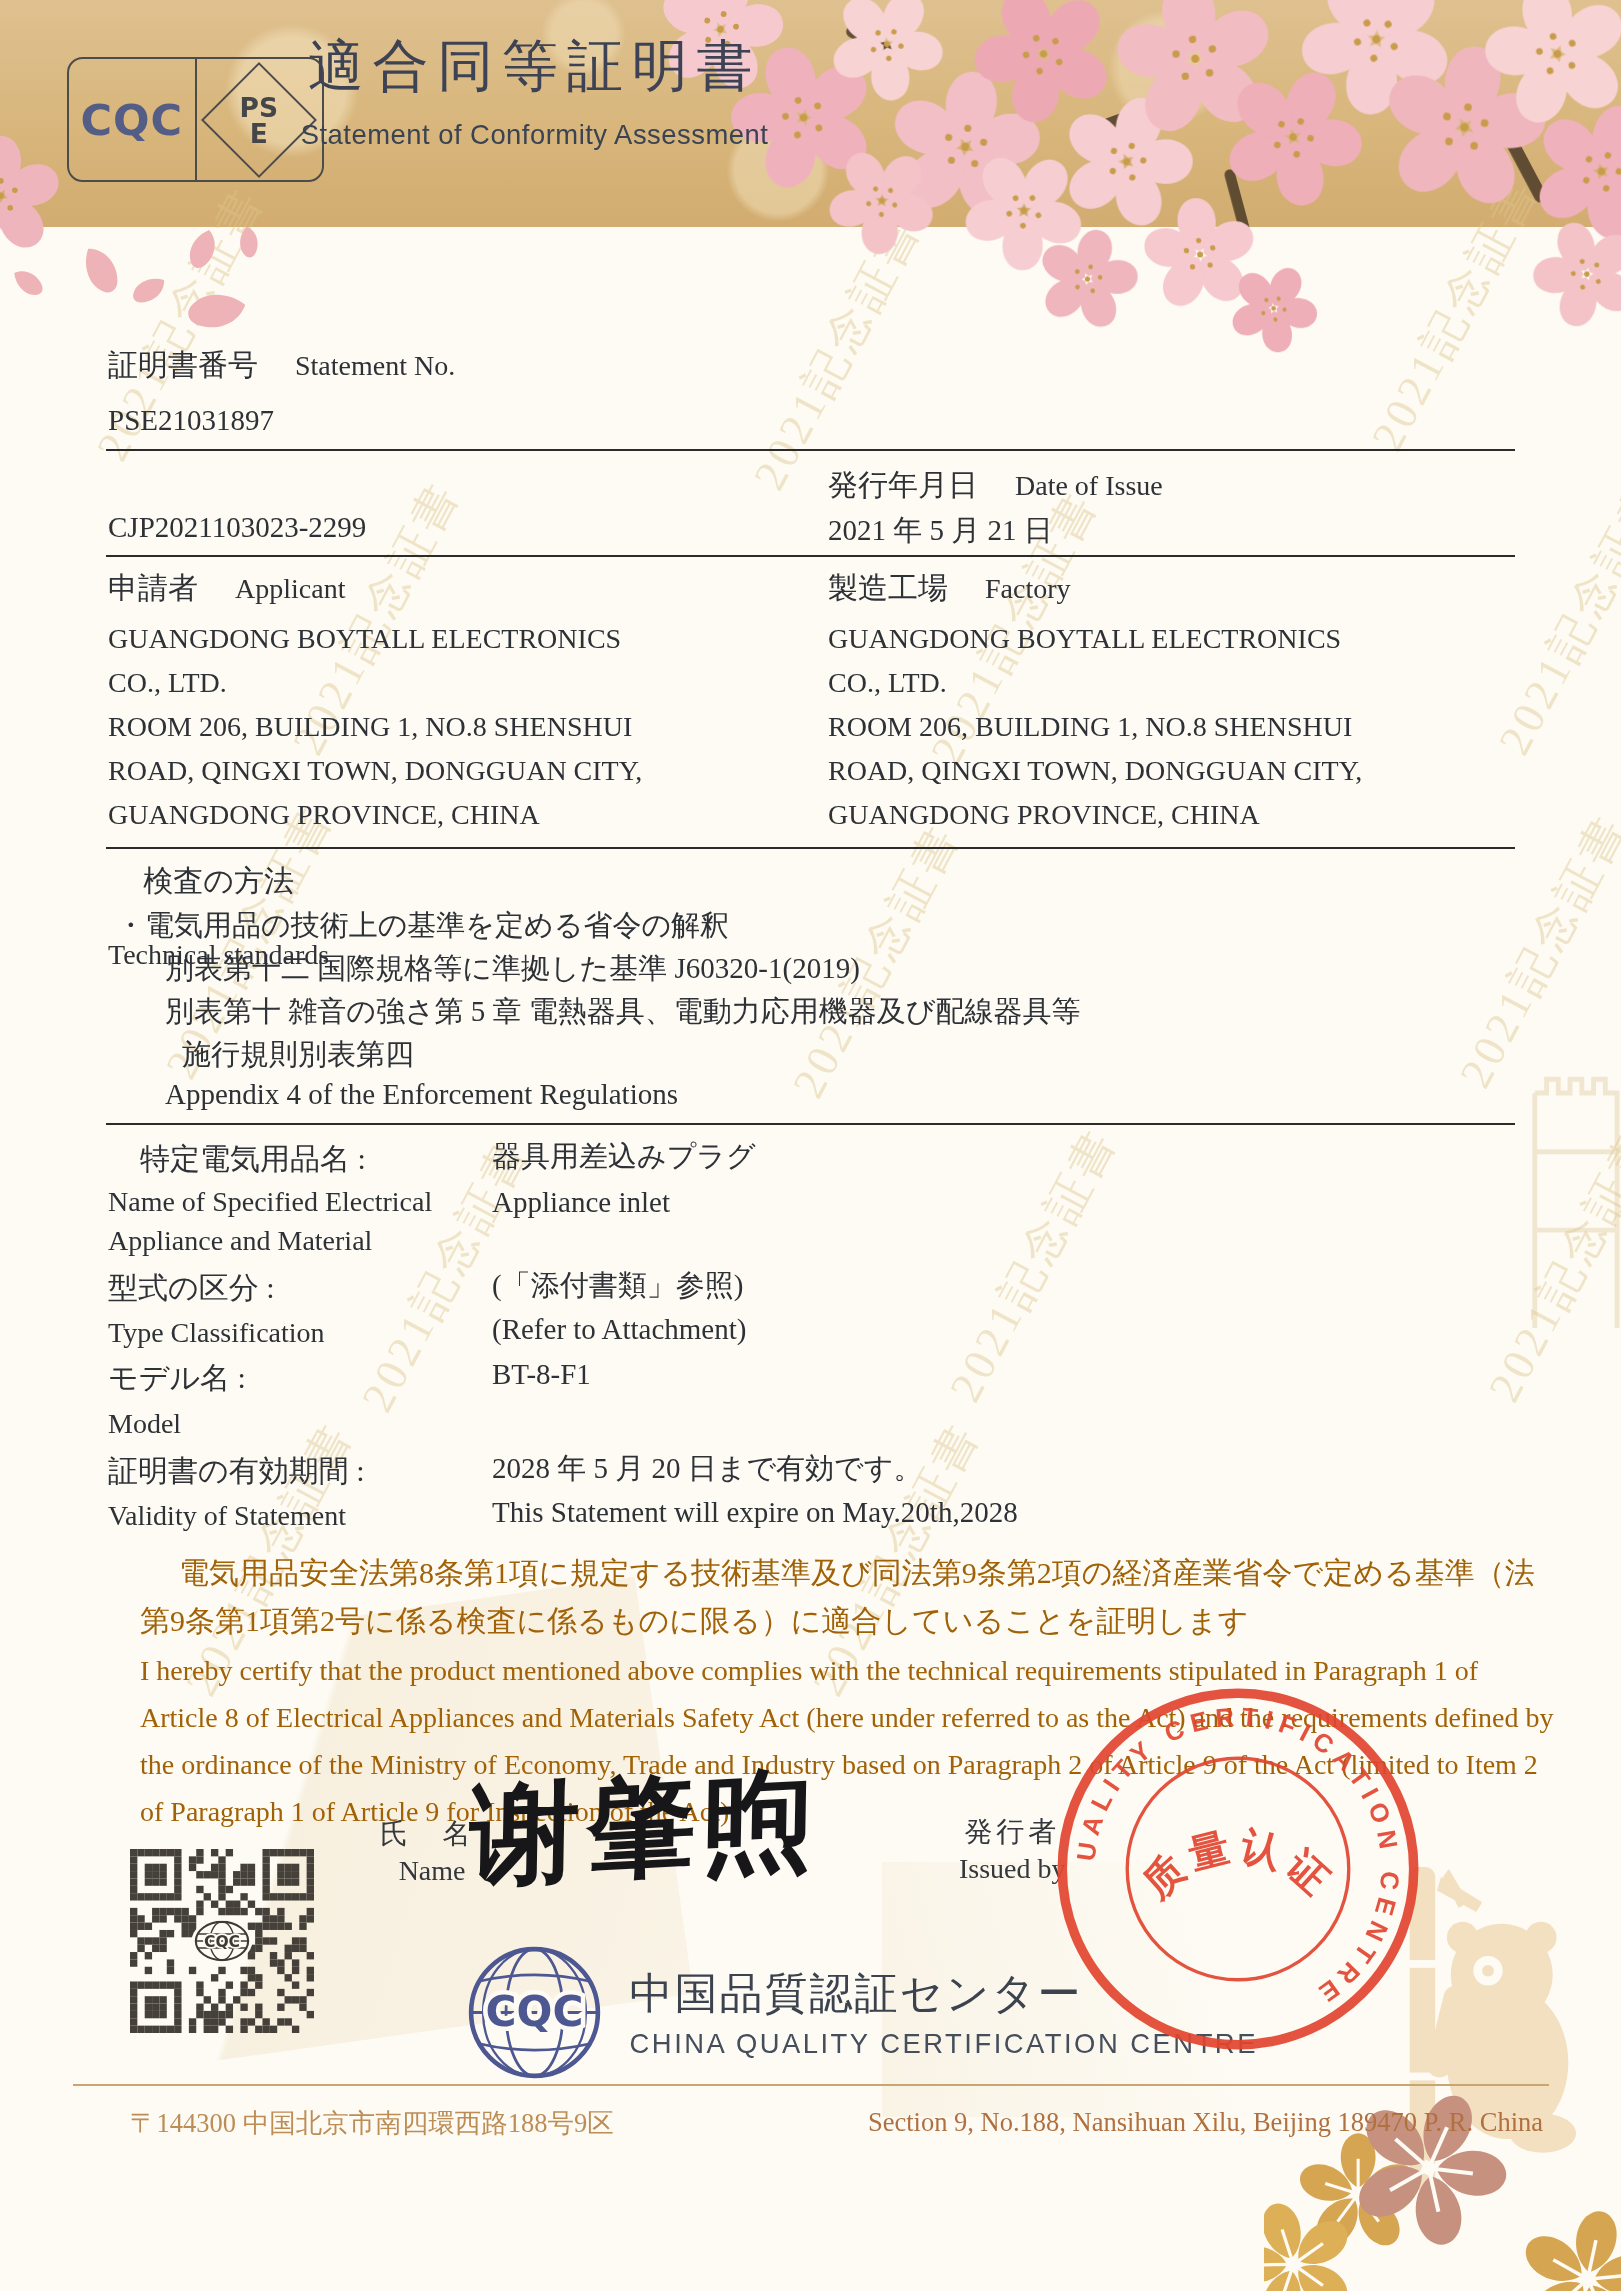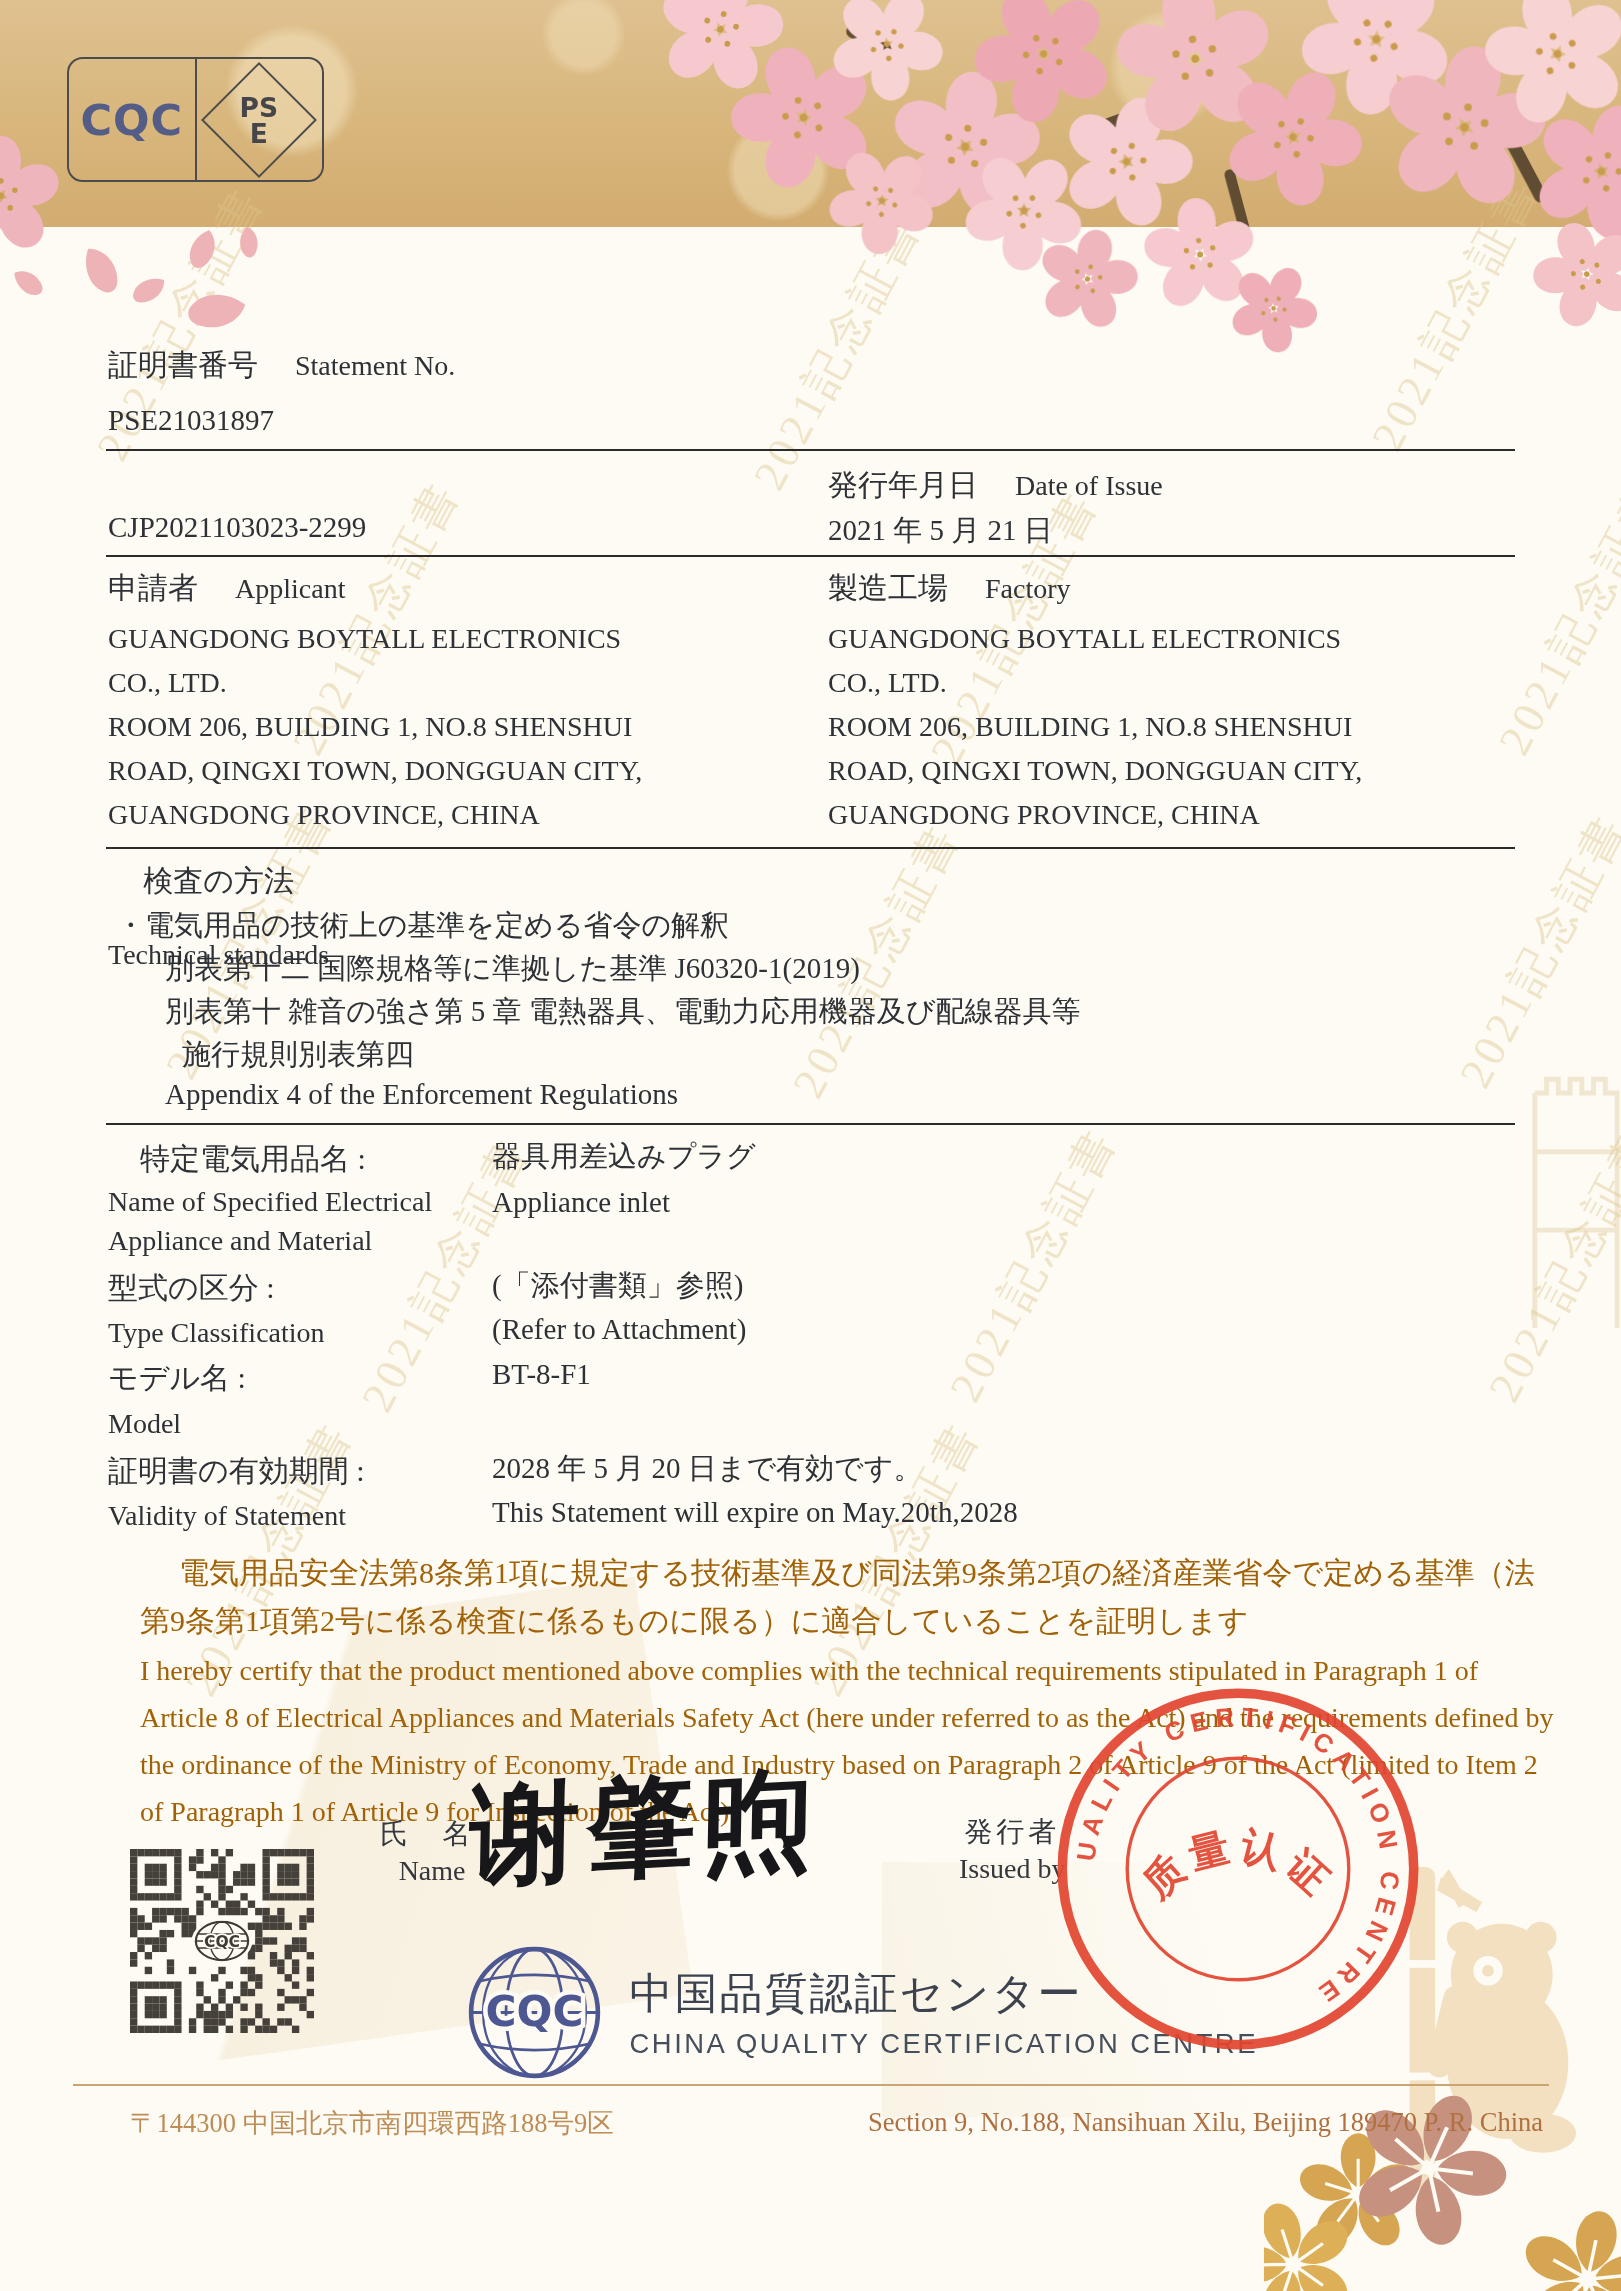--- a/index.html
+++ b/index.html
@@ -173,20 +173,24 @@
       <span class="logo-cqc-text" data-name="cqc-logo-text">CQC</span>
     </div>
     <div class="logo-cell" data-name="pse-logo-cell">
       <div class="pse-diamond" data-name="pse-diamond-icon">
         <div class="pse-inner">
           <div data-name="pse-text-top">PS</div>
           <div data-name="pse-text-bottom">E</div>
         </div>
       </div>
     </div>
+  </div>
+  <div class="title-wrap">
+    <div class="title-jp" data-name="page-title-japanese">適合同等証明書</div>
+    <div class="title-en" data-name="page-title-english">Statement of Conformity Assessment</div>
   </div>
 
   <svg class="blossoms" data-name="cherry-blossom-decoration" viewBox="0 0 1654 380">
     <defs>
       <g id="flower">
         <g id="pet">
             <path d="M0,-4 C-20,-12 -28,-40 -16,-56 C-8,-67 8,-67 16,-56 C28,-40 20,-12 0,-4Z"></path>
           </g>
         <use href="#pet" transform="rotate(72)"></use>
           <use href="#pet" transform="rotate(144)"></use>

